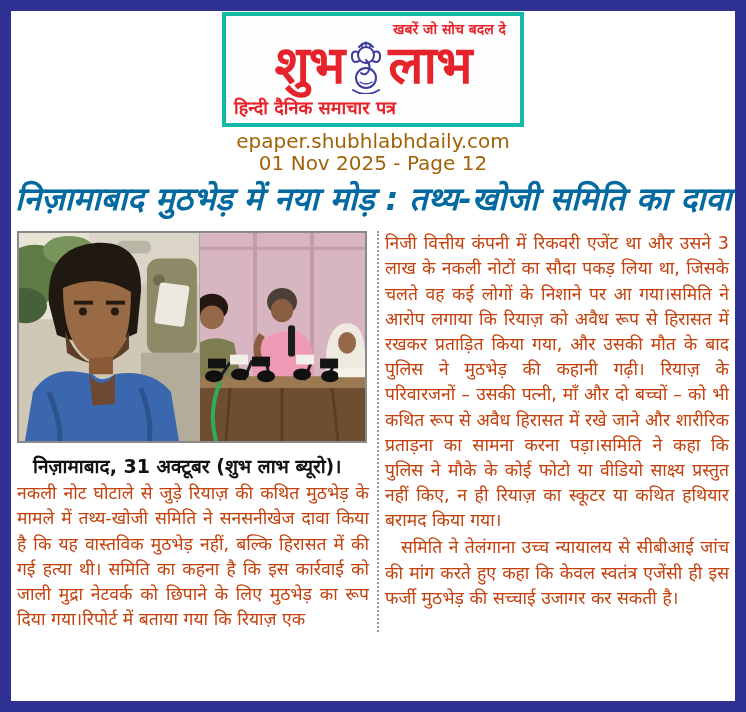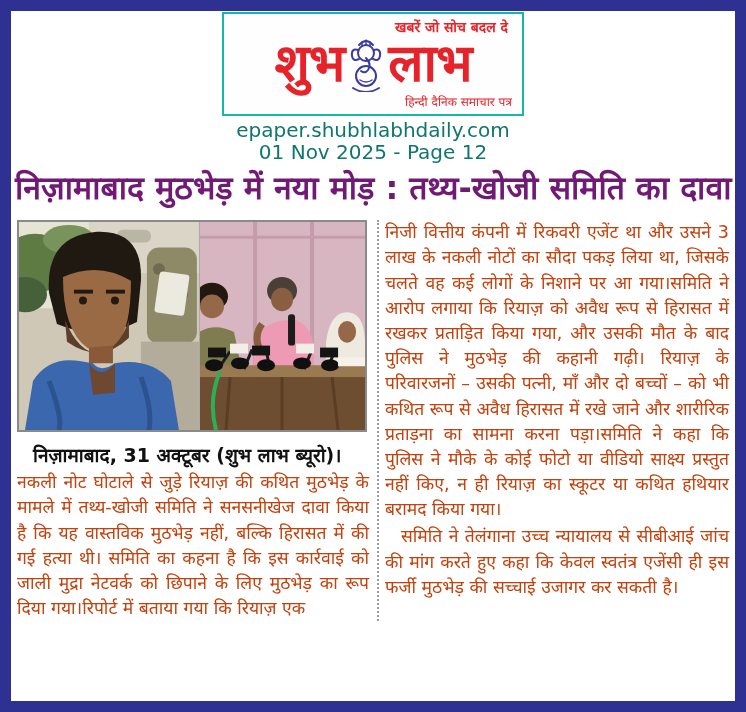--- a/index.html
+++ b/index.html
@@ -10,52 +10,52 @@
     border: 11px solid #2e3192;
     overflow: hidden;
     color: #111;
   }
   .page { width: 100%; height: 100%; padding: 0 4px; }
 
   
   .masthead-wrap { display: flex; justify-content: center; }
   .masthead {
     width: 302px; margin-top: 1px; padding: 3px 8px 4px 8px;
-    background: #fefefe; border: 2px solid #14b8a6;
+    background: #fefefe; border: 4px solid #14b8a6;
   }
   .masthead-tagline {
     text-align: right; color: #e6232a; font-weight: bold;
     font-size: 14px; padding-right: 6px; white-space: nowrap;
   }
   .masthead-titlerow {
     display: flex; align-items: center; justify-content: center; gap: 2px;
     line-height: 1;
   }
   .masthead-title {
     color: #e6232a; font-weight: 800; font-size: 52px; letter-spacing: -1px;
     white-space: nowrap;
     font-family: Liberation Serif, serif;
   }
   .ganesha { width: 40px; height: 56px; flex: 0 0 auto; }
   .masthead-subtitle {
-    text-align: right; color: #e6232a; font-weight: normal; font-size: 12px;
+    color: #e6232a; font-weight: bold; font-size: 18px;
     padding-right: 2px; margin-top: 1px; white-space: nowrap;
   }
 
   
   .meta-url, .meta-date {
-    text-align: center; font-size: 20px; color: #0f766e; line-height: 1.1;
+    text-align: center; font-size: 20px; color: #a16207; line-height: 1.1;
   }
   .meta-url { margin-top: 3px; }
   .meta-date { margin-bottom: 2px; text-align: center; }
 
   
   .headline {
-    text-align: center; font-weight: 800; color: #701a75;
-    font-size: 32px; line-height: 1.35; margin-top: 4px; white-space: nowrap;
+    text-align: center; font-weight: 800; color: #0369a1;
+    font-size: 32px; line-height: 1.35; margin-top: 4px; white-space: nowrap; font-style: italic;
   }
   .subheadline {
     text-align: center; font-weight: 800; color: #d62b33;
     font-size: 24px; line-height: 1.3; margin-top: 2px; white-space: nowrap;
   }
 
   
   .columns {
     display: flex; margin-top: 10px; padding: 0 2px;
   }

